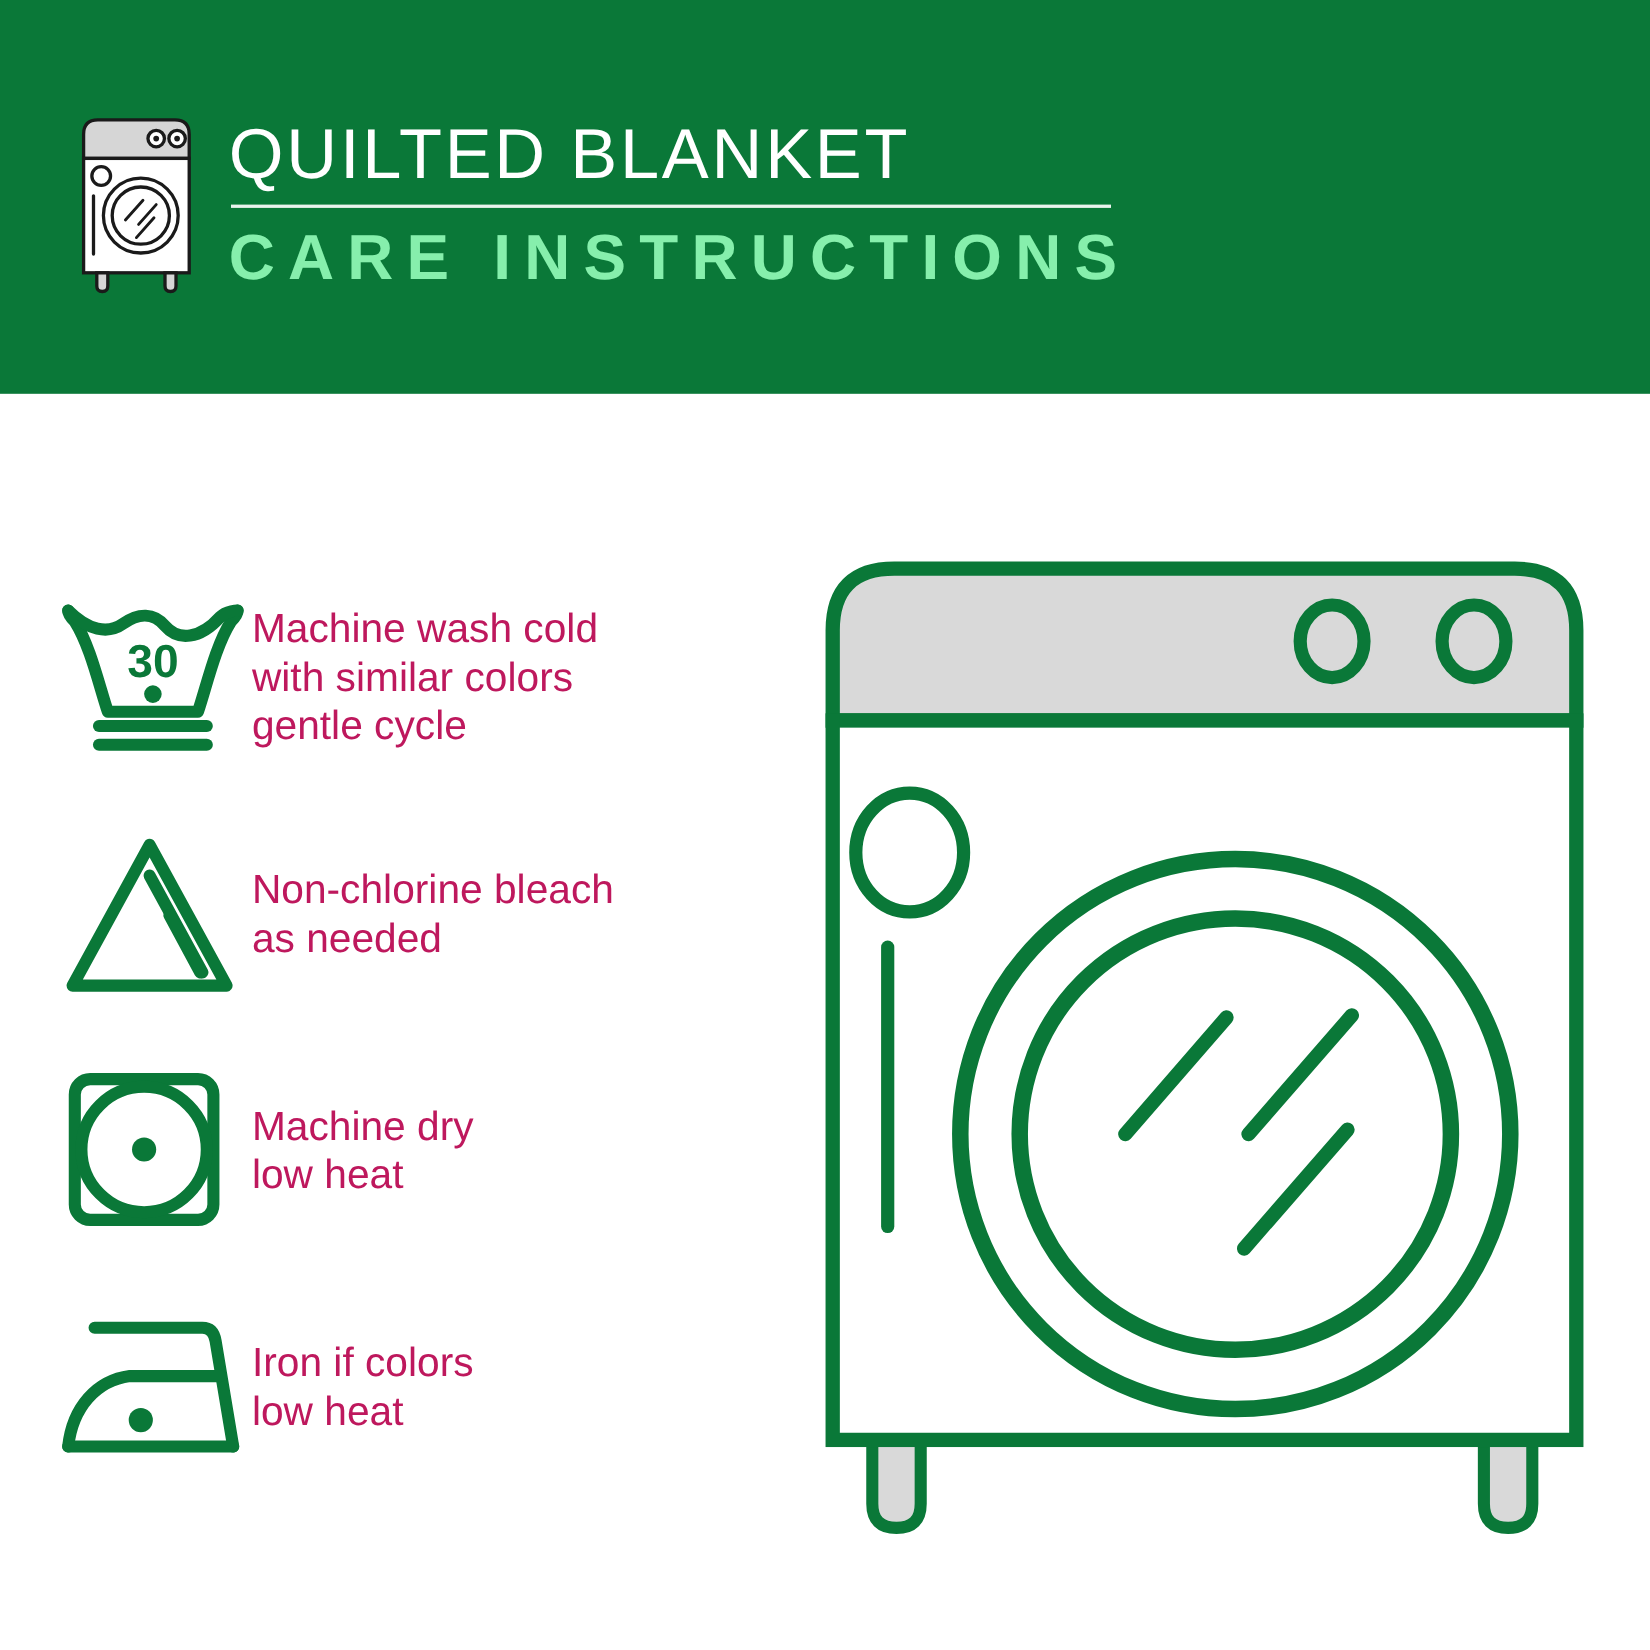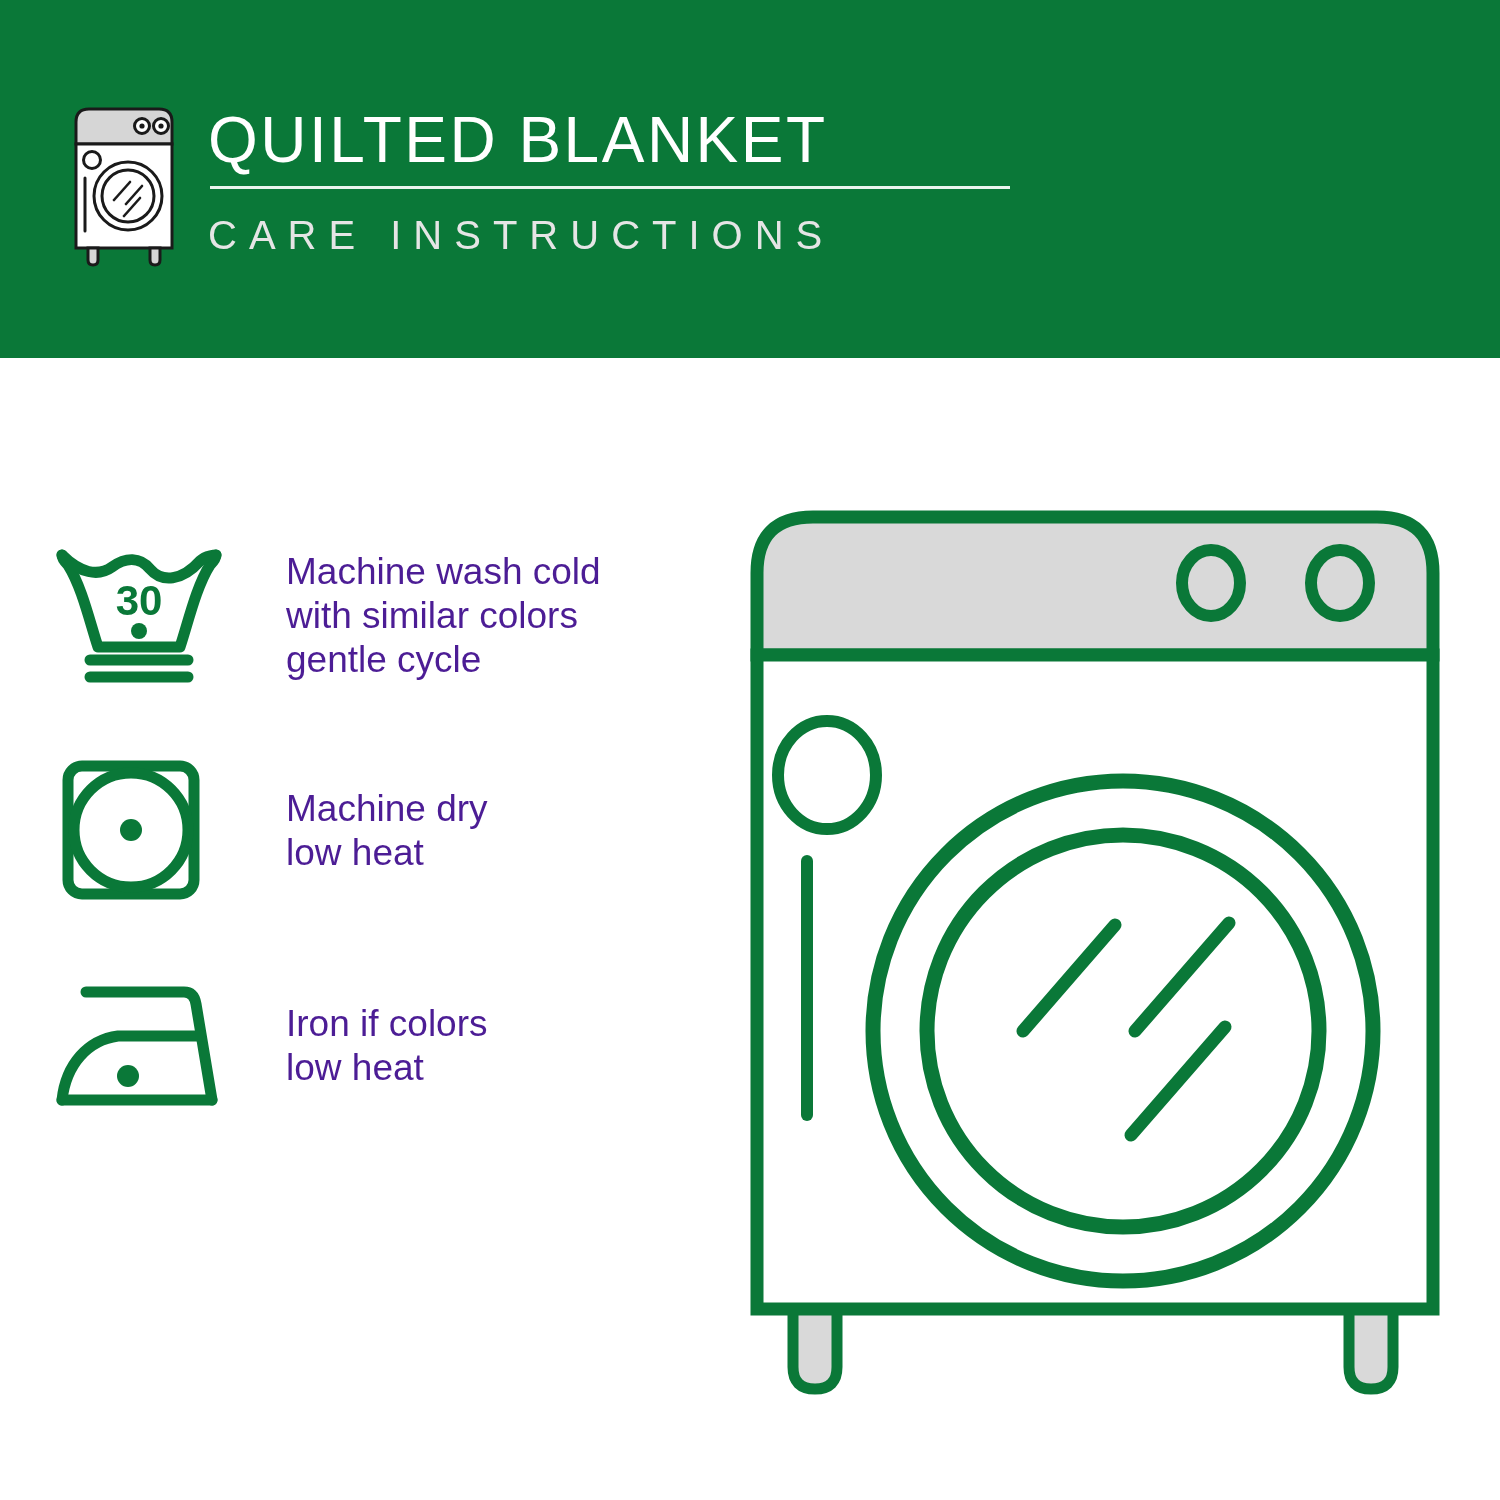--- a/index.html
+++ b/index.html
@@ -50,24 +50,24 @@
     white-space: nowrap;
     font-family: "Liberation Sans", sans-serif;
   }
   #title-rule {
     height: 3px;
     background: #eaf4ee;
     width: 800px;
     margin: 10px 0 12px 2px;
   }
   #title-sub {
-    color: #e5e5e5;
-    font-size: 40px;
+    color: #86efac;
+    font-size: 58px;
     line-height: 68px;
-    font-weight: 400;
+    font-weight: 700;
     letter-spacing: 12px;
     white-space: nowrap;
     font-family: "Liberation Sans", sans-serif;
   }
 
   
   #content {
     position: absolute;
     left: 0;
     top: 358px;
@@ -89,22 +89,21 @@
   }
   .care-symbol {
     width: 175px;
     height: 150px;
     flex: 0 0 auto;
     display: flex;
     align-items: center;
     justify-content: flex-start;
   }
   .care-label {
-    margin-left: 57px;
-    color: #4c1d95;
+    color: #be185d;
     font-size: 37px;
     line-height: 44px;
     font-weight: 400;
     font-family: "Liberation Sans", sans-serif;
     white-space: pre-line;
   }
 
   
   #washer-illustration {
     position: absolute;
@@ -174,20 +173,35 @@
           <text x="85" y="72" text-anchor="middle" font-family="Liberation Sans, sans-serif" font-size="42" font-weight="700" fill="#0a7838">30</text>
 
           <circle cx="85" cy="88" r="8" fill="#0a7838"></circle>
         </svg>
       </div>
       <div class="care-label">Machine wash cold
 with similar colors
 gentle cycle</div>
     </div>
 
+    <div class="care-row">
+      <div class="care-symbol">
+        <svg width="170" height="150" viewBox="0 0 170 150" xmlns="http://www.w3.org/2000/svg">
+          <g fill="none" stroke="#0a7838" stroke-width="11" stroke-linejoin="round" stroke-linecap="round">
+
+            <path d="M82 12 L152 140 L12 140 Z"></path>
+
+            <line x1="82" y1="40" x2="130" y2="128"></line>
+            <line x1="100" y1="76" x2="128" y2="128"></line>
+          </g>
+        </svg>
+      </div>
+      <div class="care-label">Non-chlorine bleach
+as needed</div>
+    </div>
 
     <div class="care-row">
       <div class="care-symbol">
         <svg width="170" height="145" viewBox="0 0 170 145" xmlns="http://www.w3.org/2000/svg">
           <rect x="14" y="8" width="126" height="128" rx="14" ry="14" fill="none" stroke="#0a7838" stroke-width="11"></rect>
           <circle cx="77" cy="72" r="57" fill="none" stroke="#0a7838" stroke-width="11"></circle>
           <circle cx="77" cy="72" r="11" fill="#0a7838"></circle>
         </svg>
       </div>
       <div class="care-label">Machine dry

